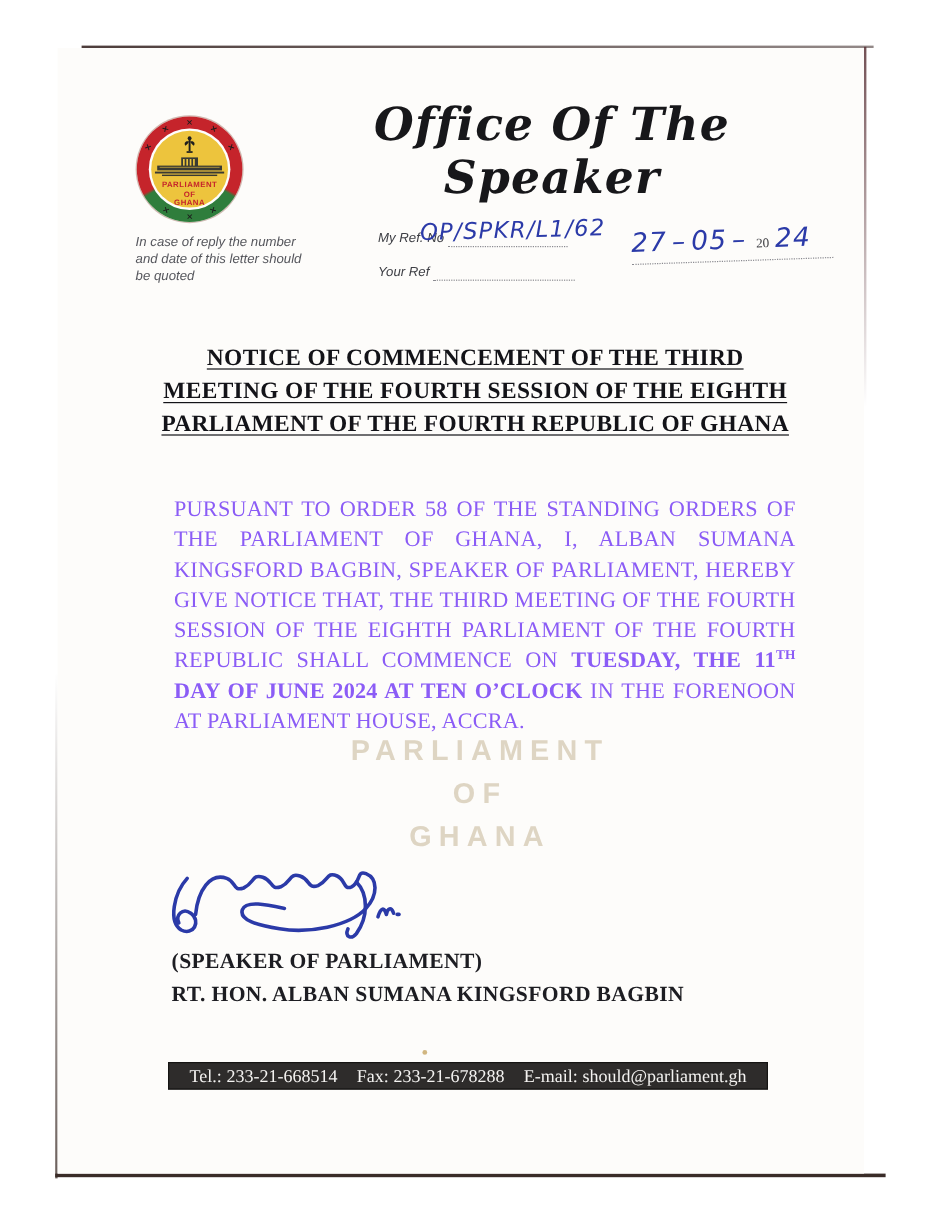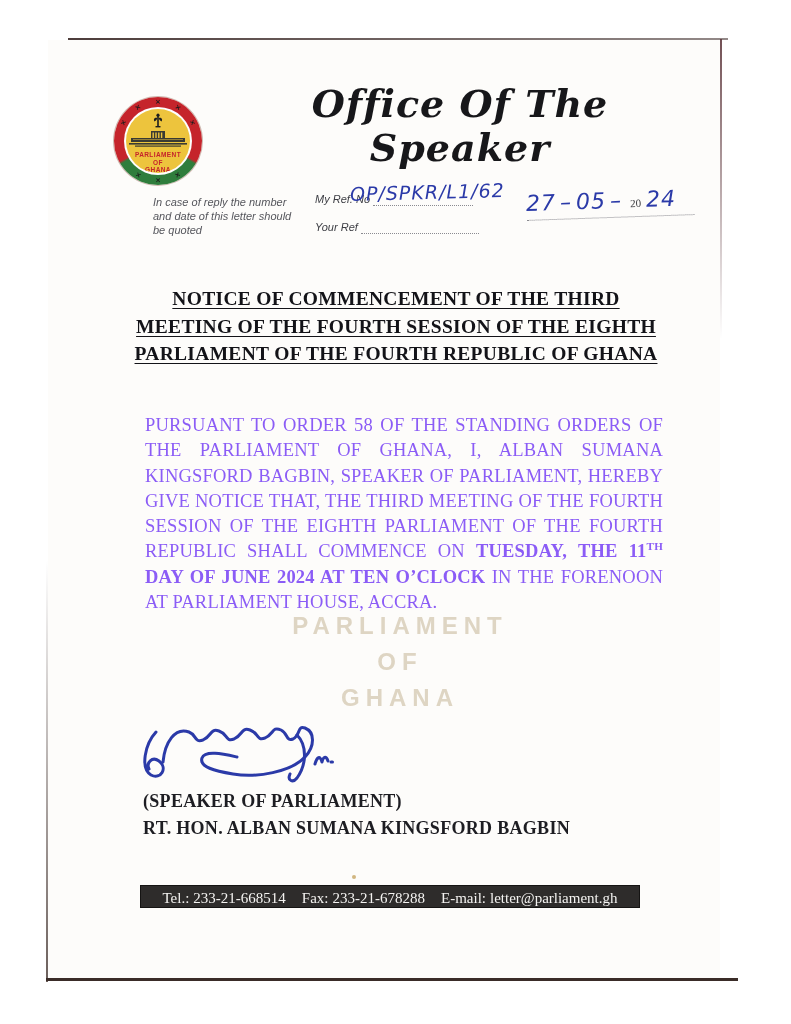--- a/index.html
+++ b/index.html
@@ -31,21 +31,21 @@
   .crest-mark { position:absolute; left:50%; top:50%; width:10px; height:10px; margin:-5px 0 0 -5px;
     color:#1c1c1c; font:700 7px/10px "DejaVu Sans", sans-serif; text-align:center; }
   .crest-mid { position:absolute; inset:10px; border-radius:50%; background:#fefefe; }
   .crest-core { position:absolute; inset:12px; border-radius:50%; background:#edc43d; overflow:hidden; }
   .crest-eagle { position:absolute; left:50%; top:4px; transform:translateX(-50%); }
   .crest-building { position:absolute; left:50%; top:22px; transform:translateX(-50%); }
   .crest-text { position:absolute; left:0; right:0; top:42px; text-align:center;
     color:#c5242b; font:700 6.5px/7.5px "Liberation Sans", sans-serif; letter-spacing:.4px; }
   
   .reply-note { position:absolute; left:65px; top:155px; width:150px;
-    font:italic 11px/14px "Liberation Sans", sans-serif; color:#55565c;margin-left:40px; }
+    font:italic 11px/14px "Liberation Sans", sans-serif; color:#55565c; }
   .office-title { position:absolute; left:182px; top:42px; width:460px; text-align:center;
     font:italic 700 38px/44px "DejaVu Serif", serif; letter-spacing:1px; color:#17171a; }
   .office-subtitle { position:absolute; left:212px; top:96px; width:400px; text-align:center;
     font:italic 600 17px/22px "DejaVu Serif", serif; letter-spacing:1.5px; color:#26262a; }
   .ref-row { position:absolute; left:267px; font:italic 11px/14px "Liberation Sans", sans-serif; color:#3d3e44; }
   .ref-row-my { top:152px; }
   .ref-row-your { top:180px;text-align:center; }
   .ref-dots { display:inline-block; border-bottom:1.5px dotted #8a8a90; height:12px; vertical-align:bottom; }
   .ref-dots-my { width:100px; }
   .ref-dots-your { width:118px; }
@@ -183,18 +183,18 @@
     <div class="speck"></div>
 
     <div class="footer-bar">
       <span class="grp">
         <span class="lbl">Tel.:</span><span>233-21-668514</span>
       </span>
       <span class="grp">
         <span class="lbl">Fax:</span><span>233-21-678288</span>
       </span>
       <span class="grp">
-        <span class="lbl">E-mail:</span><span>letter@parliament.gh</span>
+        <span class="lbl">E-mail:</span><span>should@parliament.gh</span>
       </span>
     </div>
 
   </div>
 </div>
 
 </body></html>

